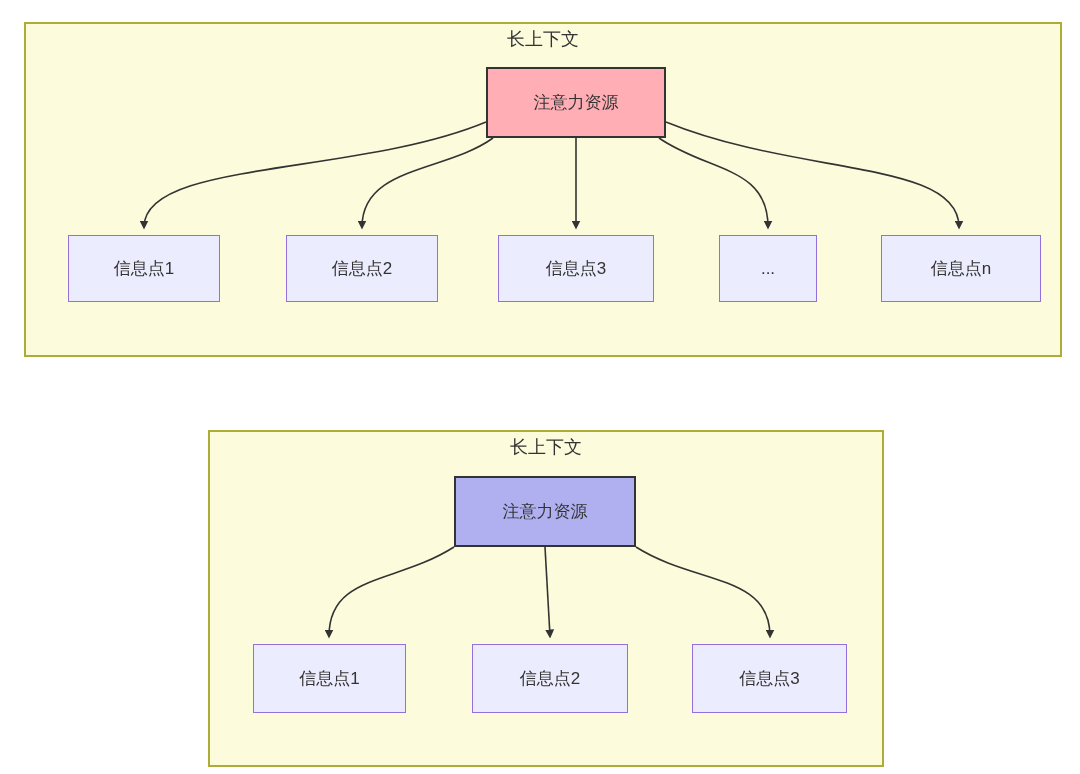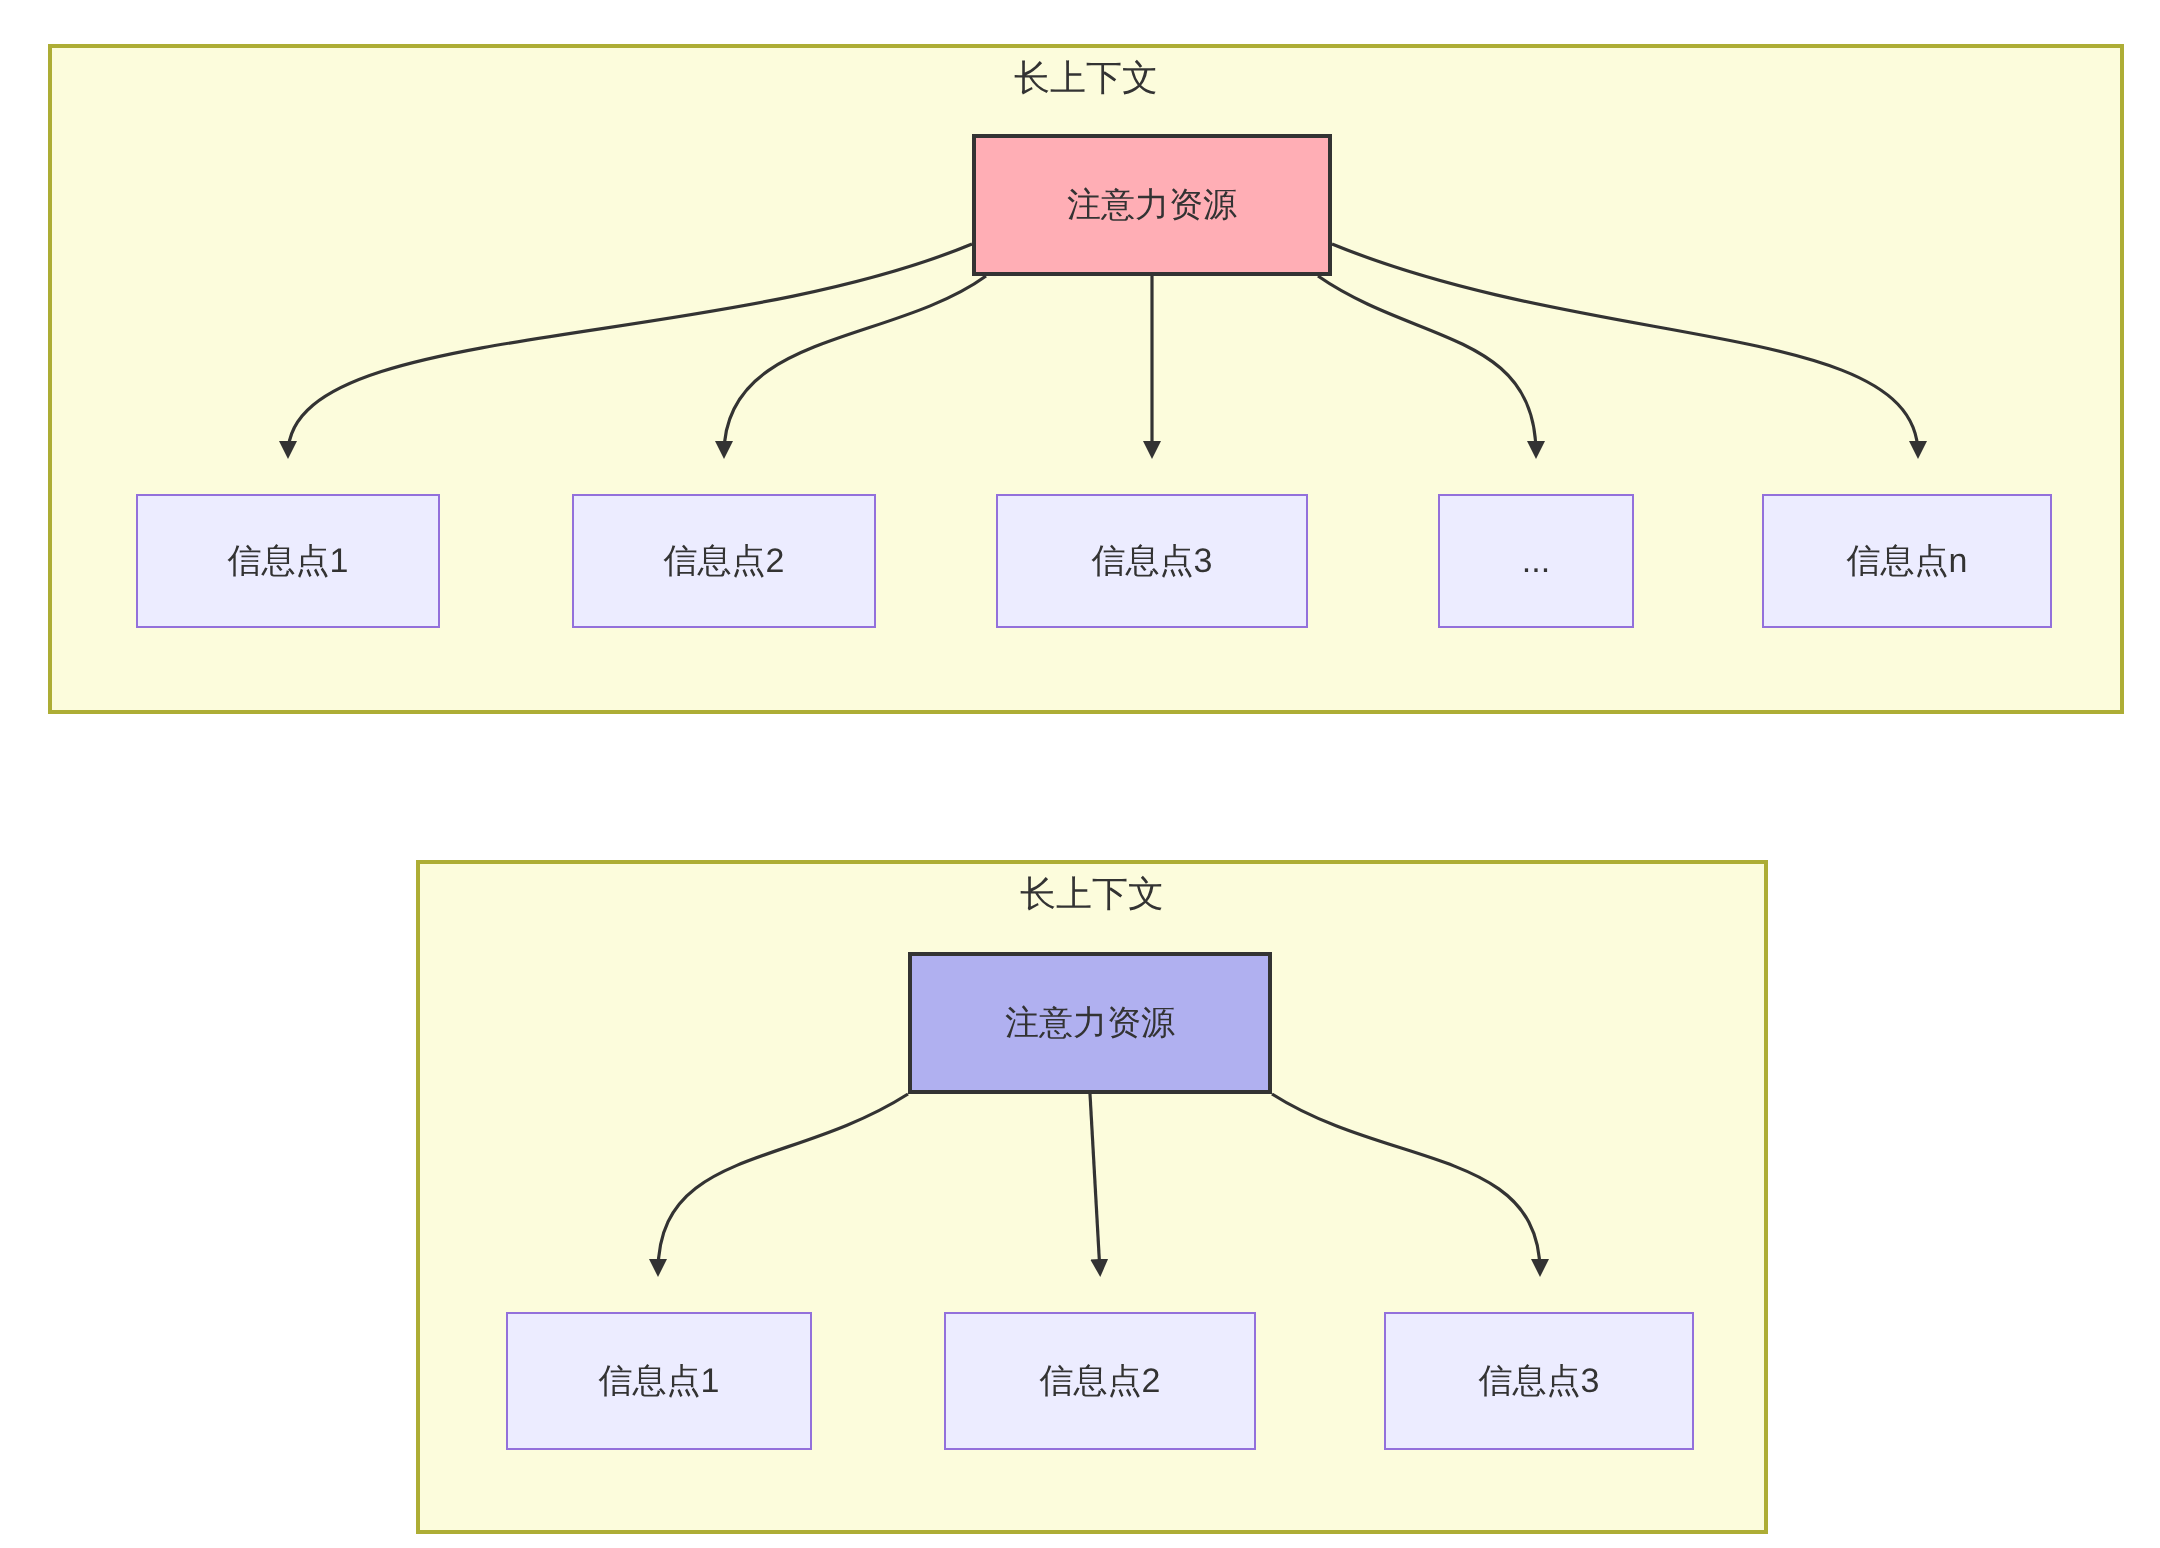--- a/index.html
+++ b/index.html
@@ -58,29 +58,28 @@
   .node.attention {
     border: 2px solid var(--attention-border);
     z-index: 2;
   }
   .node.attention.long-fill  { background: var(--attention-long-fill); }
   .node.attention.short-fill { background: var(--attention-short-fill); }
   .node.info {
     background: var(--info-fill);
     border: 1px solid var(--info-border);
     z-index: 2;
-    margin-top: 12px;
   }
   
   .group.long .attention   { left: 460px; top: 43px;  width: 180px; height: 71px; }
   .group.long .info-1 { left: 42px;  top: 211px; width: 152px; height: 67px; }
   .group.long .info-2 { left: 260px; top: 211px; width: 152px; height: 67px; }
   .group.long .info-3 { left: 472px; top: 211px; width: 156px; height: 67px; }
   .group.long .info-4 { left: 693px; top: 211px; width: 98px;  height: 67px; }
-  .group.long .info-5 { left: 855px; top: 211px; width: 145px; height: 67px; }
+  .group.long .info-5 { left: 855px; top: 211px; width: 160px; height: 67px; }
   
   .group.short .attention  { left: 244px; top: 44px;  width: 182px; height: 71px; }
   .group.short .info-1 { left: 43px;  top: 212px; width: 153px; height: 69px; }
   .group.short .info-2 { left: 262px; top: 212px; width: 156px; height: 69px; }
   .group.short .info-3 { left: 482px; top: 212px; width: 155px; height: 69px; }
   .edge-path {
     fill: none;
     stroke: var(--edge);
     stroke-width: 1.6px;
   }

